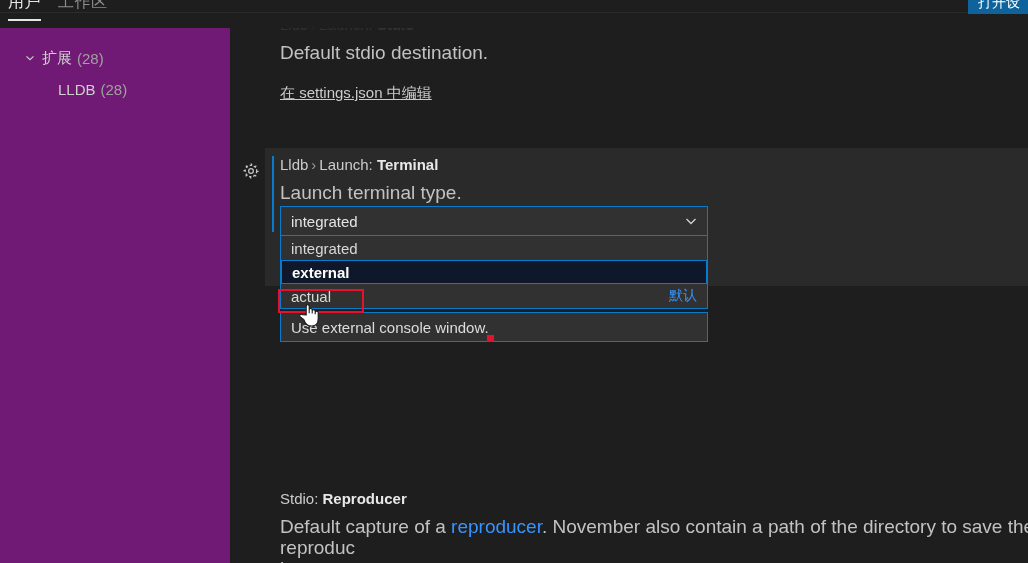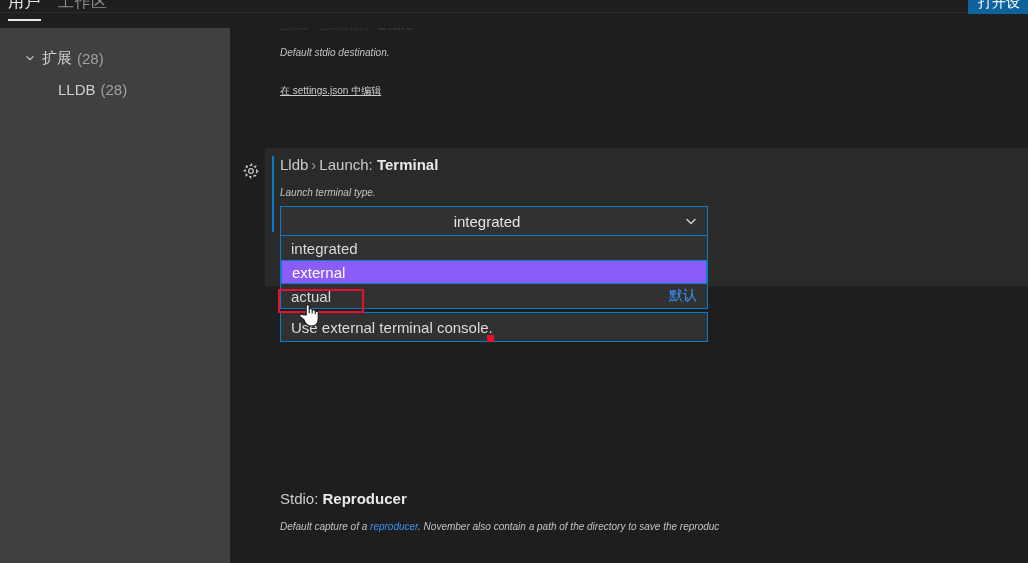--- a/index.html
+++ b/index.html
@@ -39,21 +39,21 @@
     position: absolute; right: 0; top: -12px;
     height: 26px; padding: 3px 8px 0 10px;
     background: #0e639c; color: #ffffff;
     font-size: 14px; line-height: 22px; white-space: nowrap;
     overflow: hidden;
   }
 
   
   .sidebar {
     position: absolute; left: 0; top: 28px; width: 230px; bottom: 0;
-    background: #404040;
+    background: #701a75;
   }
   .tree-row {
     position: absolute; height: 22px; display: flex; align-items: center;
     font-size: 15px; color: #cfcfcf; white-space: nowrap;
   }
   #tree-extensions { left: 22px; top: 19px; }
   #tree-lldb { left: 58px; top: 50px; }
   .chev {
     width: 16px; height: 16px; margin-right: 4px;
     display: inline-flex; align-items: center; justify-content: center;
@@ -80,24 +80,24 @@
   .mod-bar {
     position: absolute; left: 42px; width: 2px; background: #0a7aca;
   }
 
   .s-title {
     font-size: 15px; color: #cccccc; white-space: nowrap;
   }
   .s-title b { color: #e8e8e8; font-weight: bold; }
   .s-title .sep { color: #9a9a9a; padding: 0 3px; }
   .s-desc {
-    font-size: 10px; color: #c2c2c2; line-height: 21px; font-style: italic;
+    font-size: 19px; color: #c2c2c2; line-height: 21px;
   }
   .link {
-    color: #cccccc; text-decoration: underline; font-size: 10px;
+    color: #cccccc; text-decoration: underline; font-size: 15px;
     cursor: pointer;
   }
   .link-blue { color: #3794ff; text-decoration: none; }
 
   
   .row-highlight {
     position: absolute; left: 35px; right: 0;
     background: #2a2a2a;
   }
 
@@ -120,22 +120,22 @@
     border: 1px solid #0a7aca; border-top: none;
     background: #313131;
   }
   .dd-opt {
     position: relative; height: 24px; display: flex; align-items: center;
     padding: 0 10px 0 10px;
     font-size: 15px; color: #d8d8d8; white-space: nowrap;
     cursor: pointer;
   }
   .dd-opt.selected {
-    background: #8b5cf6; color: #ffffff;
-    border: 1px solid #0a7aca; height: 24px;
+    background: #0f172a; color: #ffffff;
+    border: 1px solid #0a7aca; height: 24px; font-weight: bold;
   }
   .dd-badge {
     margin-left: auto; color: #3794ff; font-size: 14px;
   }
   .dd-detail {
     position: absolute;
     border: 1px solid #0a7aca; border-top: 1px solid #0a7aca;
     background: #313131;
     font-size: 15px; color: #dcdcdc;
     display: flex; align-items: center; padding-left: 10px;
@@ -202,21 +202,21 @@
           <span>Lldb</span><span class="sep">›</span><span>Launch:</span>
           <b>Stdio</b>
         </div>
         <div class="s-desc" style="position:absolute; left:0; top:26px;">Default stdio destination.</div>
         <div class="link" style="position:absolute; left:0; top:68px;">在 settings.json 中编辑</div>
       </div>
     </div>
 
     <div class="row-highlight" style="top:120px; height:138px;"></div>
 
-    <div class="setting" style="top:120px; height:140px;text-align:center;">
+    <div class="setting" style="top:120px; height:140px;">
 
       <div class="gear" style="top:14px;">
         <svg width="18" height="18" viewBox="0 0 16 16" fill="none" stroke="currentColor" stroke-width="1.1">
           <circle cx="8" cy="8" r="2.1"></circle>
           <path d="M8 1.3 L8.9 3.0 M8 14.7 L7.1 13.0
                    M1.3 8 L3.0 7.1 M14.7 8 L13.0 8.9
                    M3.3 3.3 L4.6 4.3 M12.7 12.7 L11.4 11.7
                    M3.3 12.7 L4.3 11.4 M12.7 3.3 L11.7 4.6"></path>
           <circle cx="8" cy="8" r="5.1" stroke-dasharray="2.1 1.6"></circle>
         </svg>
@@ -250,21 +250,21 @@
             <span>external</span>
           </div>
 
           <div class="dd-opt">
             <span>actual</span>
             <span class="dd-badge">默认</span>
           </div>
         </div>
 
         <div class="dd-detail" style="left:0; top:164px; width:428px; height:30px;">
-          <span>Use external terminal console.</span>
+          <span>Use external console window.</span>
         </div>
       </div>
     </div>
 
 
     <div class="setting" style="top:462px; height:100px;">
       <div class="setting-body" style="top:0;">
         <div class="s-title" style="position:absolute; left:0; top:0;">
           <span>Stdio:</span>
           <b>Reproducer</b>

